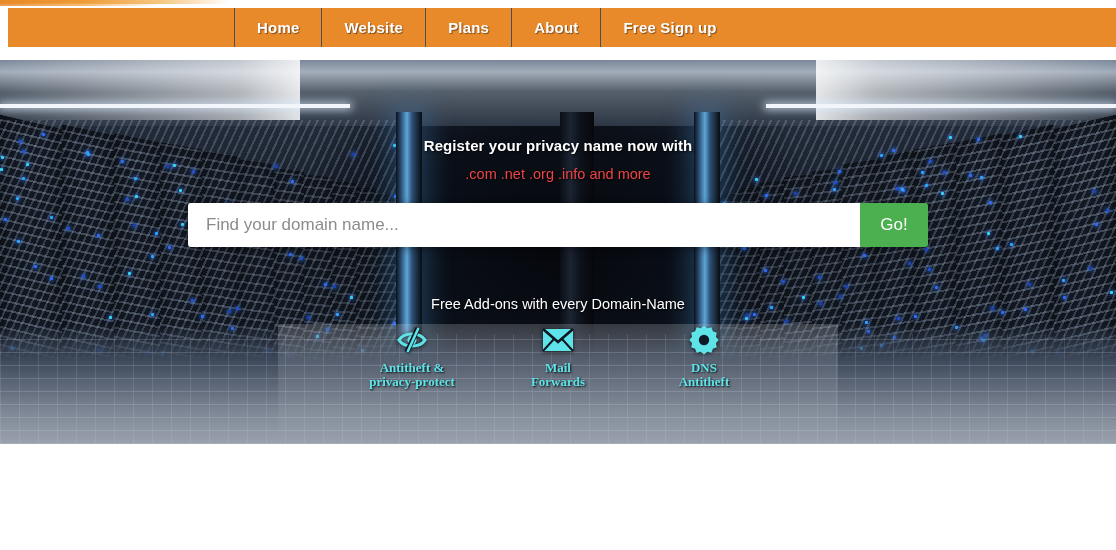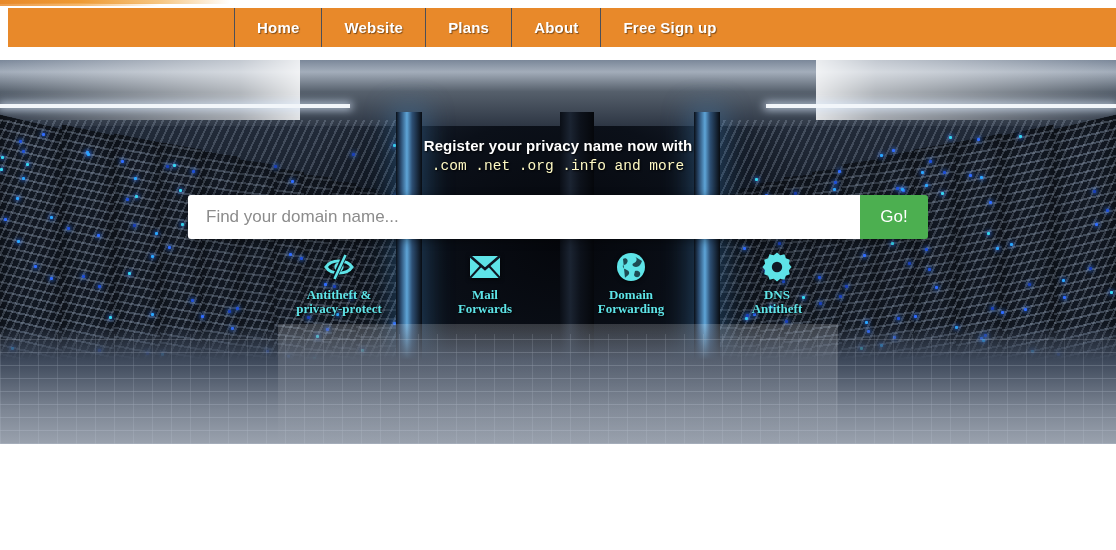--- a/index.html
+++ b/index.html
@@ -134,24 +134,23 @@
     position:absolute; left:0; top:0; width:1116px; height:384px;
     display:flex; flex-direction:column; align-items:center;
   }
   .hero-title {
     margin-top:77px;
     color:#ffffff; font-size:15px; font-weight:bold;
     text-shadow: 1px 1px 2px rgba(0,0,0,.85);
     letter-spacing:.1px;
   }
   .hero-sub {
-    margin-top:4px;
-    color:#fef9c3; font-size:14.5px;
+    margin-top:12px;
+    color:#ef4444; font-size:14.5px;
     text-shadow: 1px 1px 2px rgba(0,0,0,.85);
-    font-family: Liberation Mono, monospace;
   }
 
   .search-row {
     margin-top:21px;
     width:740px; height:44px;
     display:flex; align-items:stretch;
     box-shadow: 0 2px 8px rgba(0,0,0,.4);
     border-radius:3px;
   }
   .search-input {
@@ -476,20 +475,21 @@
 
     <div class="hero-content">
       <div class="hero-title">Register your privacy name now with</div>
       <div class="hero-sub">.com .net .org .info and more</div>
 
       <div class="search-row">
         <input class="search-input" type="text" placeholder="Find your domain name..." style="">
         <button class="go-btn">Go!</button>
       </div>
 
+      <div class="addons-title">Free Add-ons with every Domain-Name</div>
       <div class="addons" id="addons">
           <div class="addon">
             <div class="addon-icon">
               <svg width="32" height="30" viewBox="0 0 32 30">
                 <path d="M3 15 C8 7,24 7,29 15 C24 23,8 23,3 15 Z" fill="none" stroke="#5ee4e8" stroke-width="3.2"></path>
                 <circle cx="16" cy="15" r="4.6" fill="#5ee4e8"></circle>
                 <path d="M22 3 L11 27" stroke="#0c121c" stroke-width="5"></path>
                 <path d="M22.5 3 L11.5 27" stroke="#5ee4e8" stroke-width="2.6"></path>
               </svg>
             </div>
@@ -503,32 +503,20 @@
                 <path d="M1 2 L16 15 L31 2" fill="none" stroke="#0e1622" stroke-width="2.6"></path>
                 <path d="M1 24 L12 12 M31 24 L20 12" stroke="#0e1622" stroke-width="2"></path>
               </svg>
             </div>
             <div class="addon-label">Mail
 Forwards</div>
           </div>
           <div class="addon">
             <div class="addon-icon">
               <svg width="30" height="30" viewBox="0 0 30 30">
-                <circle cx="15" cy="15" r="14" fill="#5ee4e8"></circle>
-                <path d="M7 7 C10 5,13 8,11 11 C9 14,6 12,7 15 C8 18,12 17,13 20 C14 23,10 24,9 26" fill="#12303a" opacity=".85"></path>
-                <path d="M18 4 C22 6,21 10,18 11 C15 12,17 15,20 15 C23 15,25 12,26 9" fill="#12303a" opacity=".85"></path>
-                <path d="M19 19 C22 18,25 20,24 23 C23 26,19 26,18 23 Z" fill="#12303a" opacity=".85"></path>
-              </svg>
-            </div>
-            <div class="addon-label">Domain
-Forwarding</div>
-          </div>
-          <div class="addon">
-            <div class="addon-icon">
-              <svg width="30" height="30" viewBox="0 0 30 30">
                 <path d="M15 0.5 L18.3 3.2 L22.4 2.3 L23.9 6.2 L27.8 7.7 L26.9 11.8 L29.6 15 L26.9 18.2 L27.8 22.3 L23.9 23.8 L22.4 27.7 L18.3 26.8 L15 29.5 L11.7 26.8 L7.6 27.7 L6.1 23.8 L2.2 22.3 L3.1 18.2 L0.4 15 L3.1 11.8 L2.2 7.7 L6.1 6.2 L7.6 2.3 L11.7 3.2 Z" fill="#5ee4e8"></path>
                 <circle cx="15" cy="15" r="5.2" fill="#101a26"></circle>
               </svg>
             </div>
             <div class="addon-label">DNS
 Antitheft</div>
           </div>
         </div>
     </div>
   </section>

